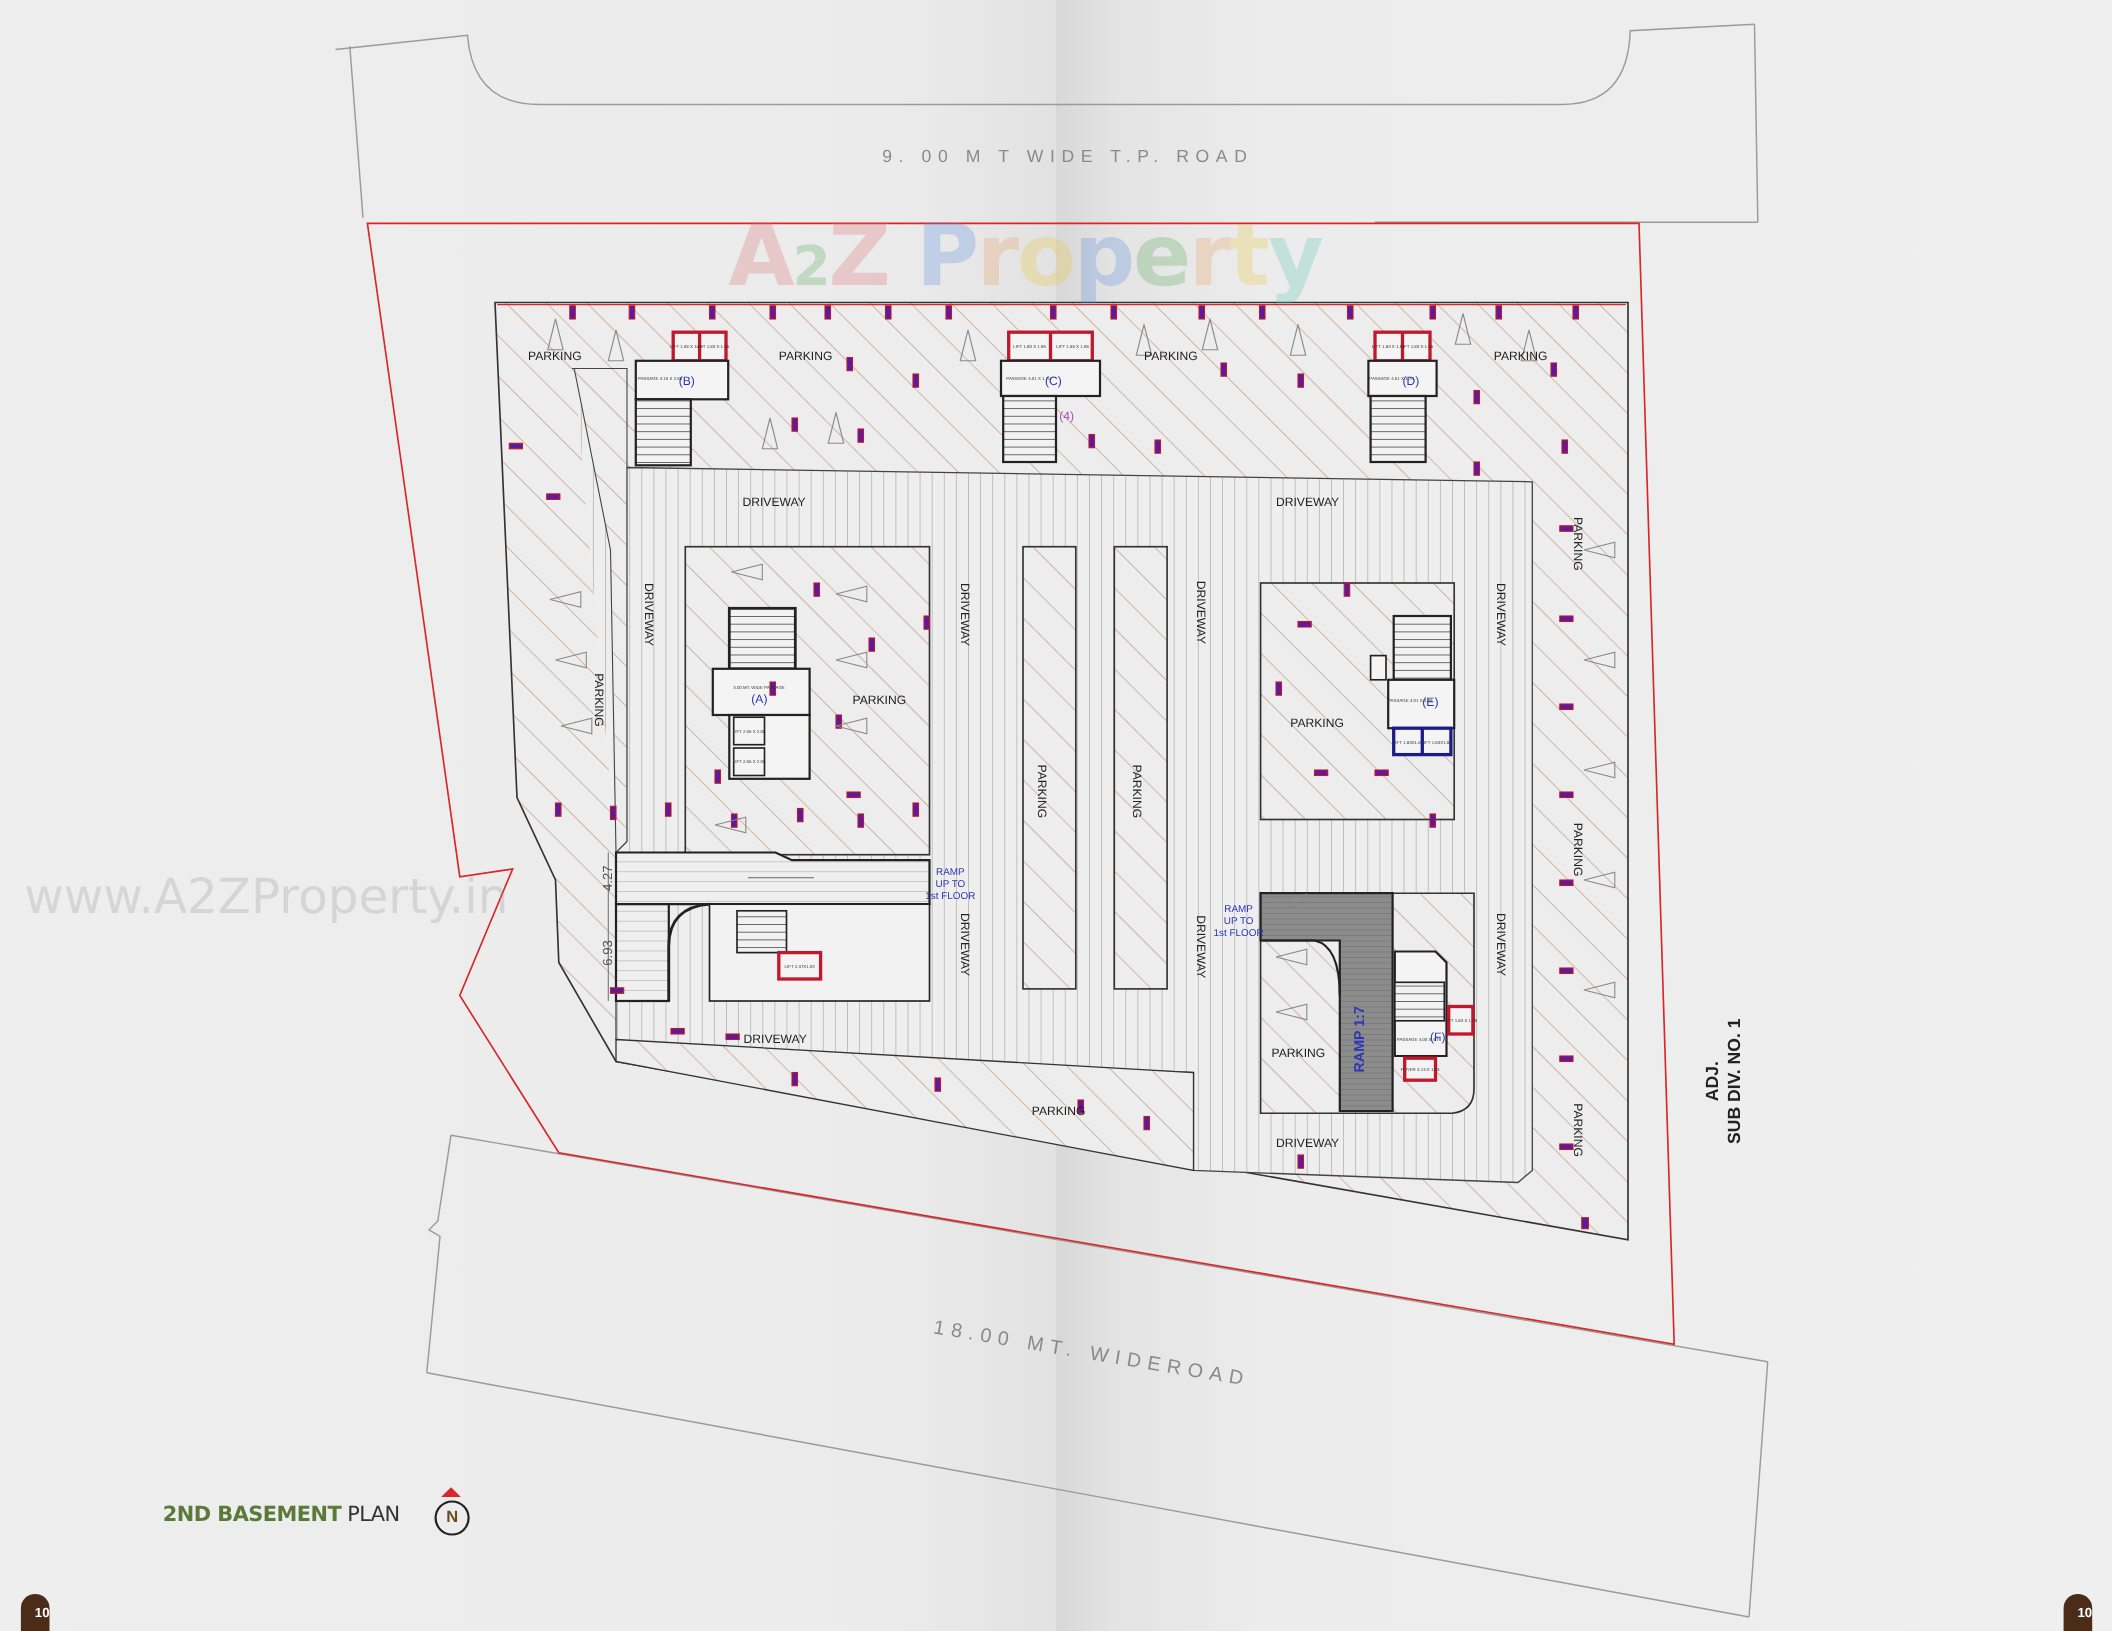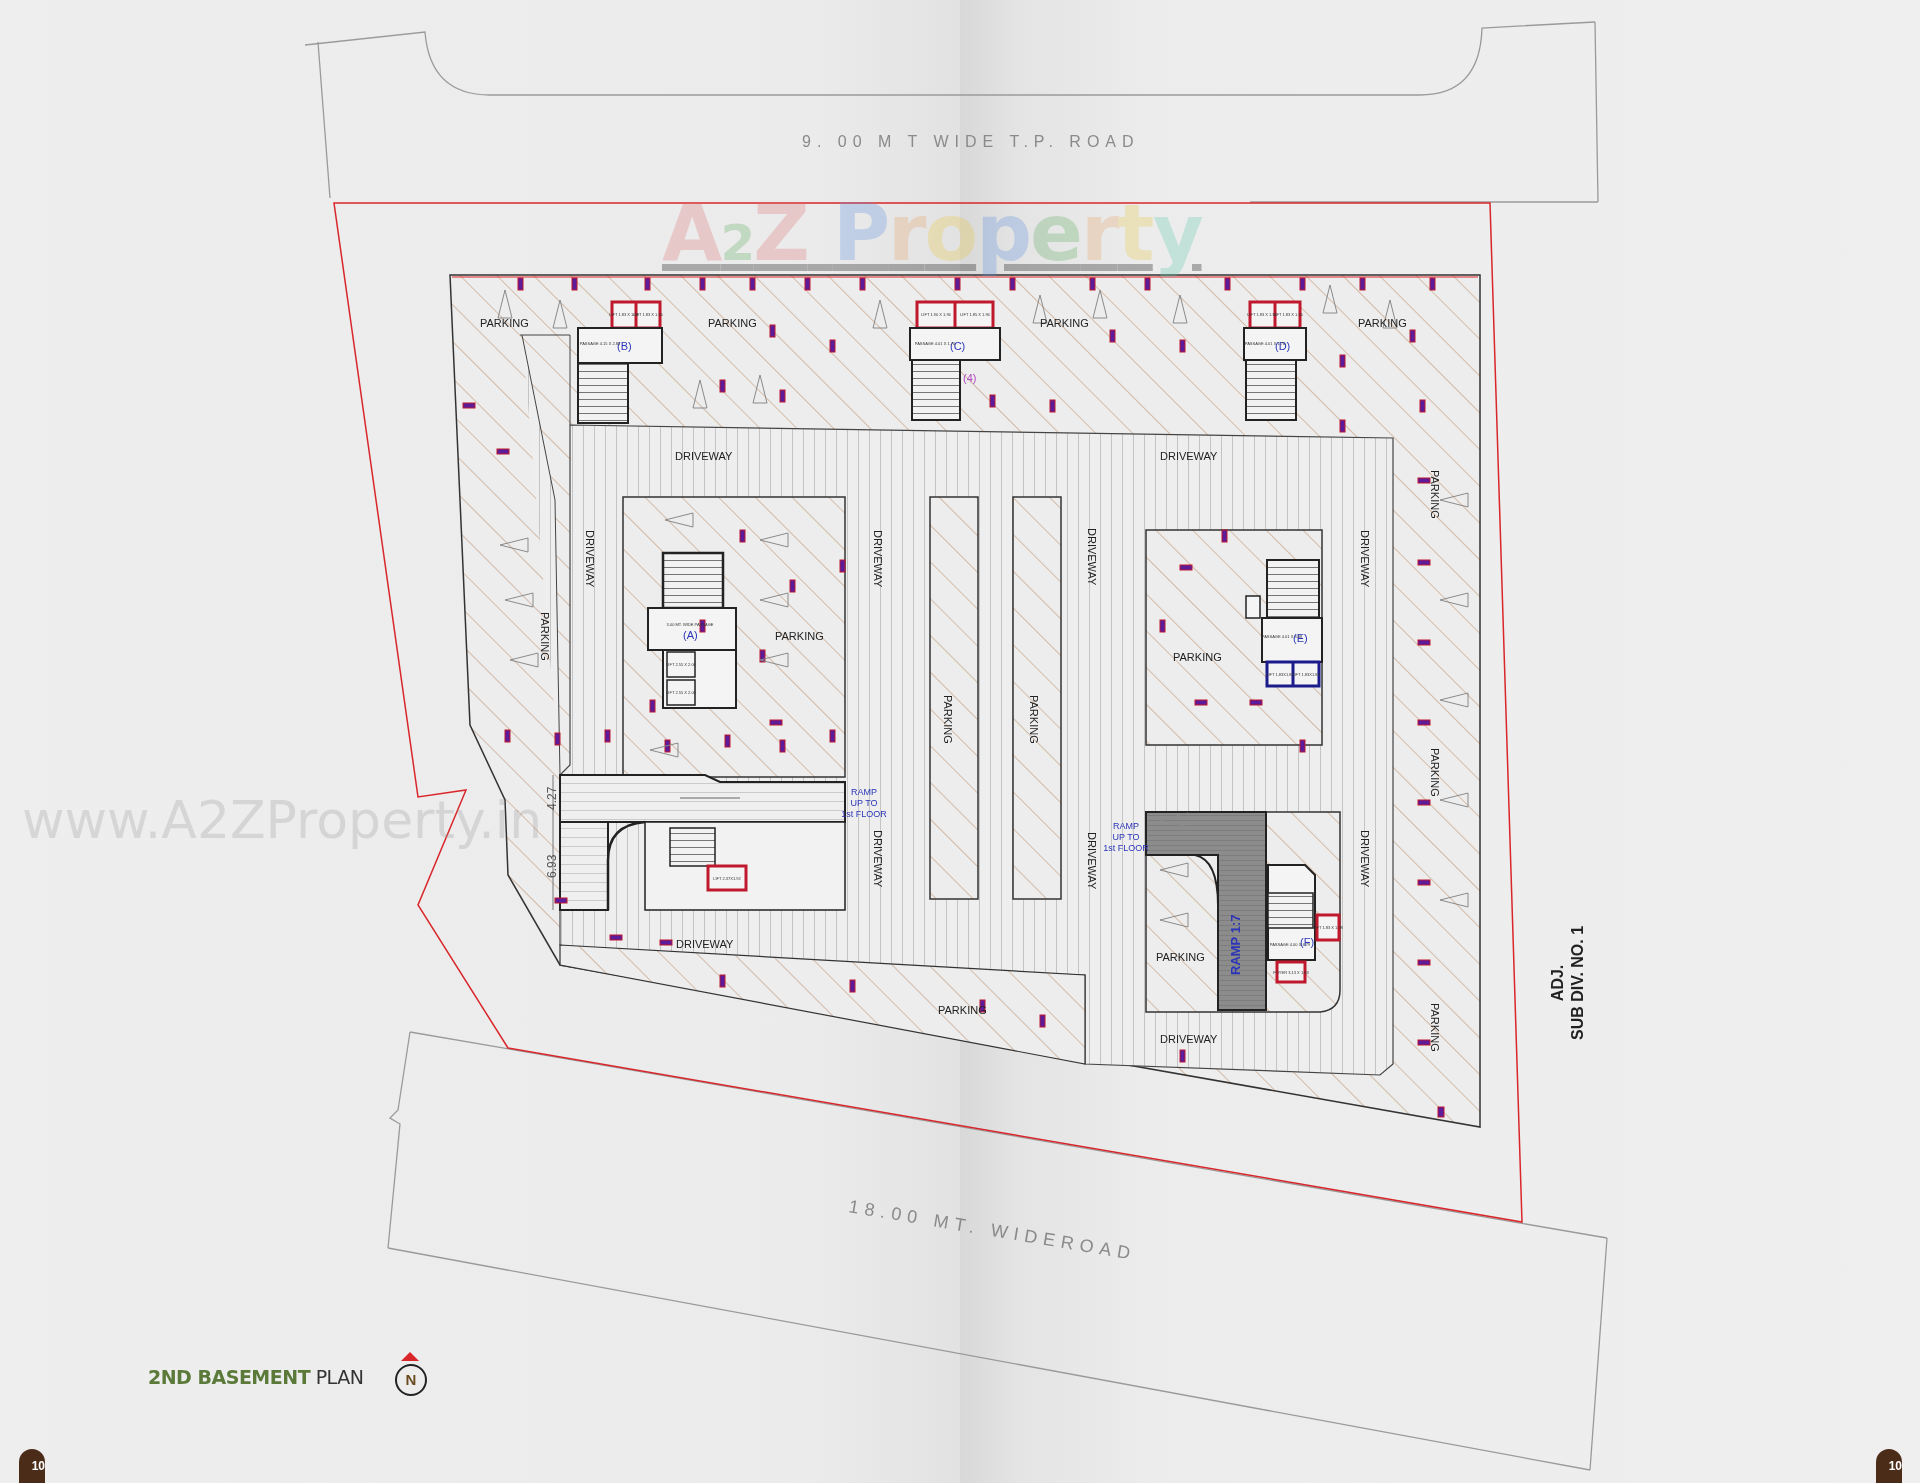--- a/index.html
+++ b/index.html
@@ -318,25 +318,25 @@
   <g fill="#555" font-size="12" font-family="Liberation Sans, sans-serif">
     <line x1="553" y1="775" x2="553" y2="910" stroke="#777" stroke-width="1"></line>
     <text transform="translate(556 810) rotate(-90)">4.27</text>
     <text transform="translate(556 878) rotate(-90)">6.93</text>
   </g>
 
   <text class="road" x="802" y="147" font-size="16">9. 00  M T    WIDE  T.P. ROAD</text>
   <text class="road" transform="translate(848 1212) rotate(9.5)" font-size="18">18.00 MT.  WIDEROAD</text>
 </svg>
 
-<div class="wm" style="left:662px;top:188px;font-size:78px;letter-spacing:-2px;text-decoration:underline;">
+<div class="wm" style="left:662px;top:188px;font-size:78px;letter-spacing:-2px;">
   <span style="color:#e07070;">A</span><span style="color:#58a858;font-size:50px;">2</span><span style="color:#e07070;">Z</span>
   <span style="color:#5a8ee0;">P</span><span style="color:#e8a060;">r</span><span style="color:#e8c840;">o</span><span style="color:#5a8ee0;">p</span><span style="color:#58a858;">e</span><span style="color:#e8a060;">r</span><span style="color:#e8c840;">t</span><span style="color:#58c8a8;">y</span>
 </div>
-<div class="wm" style="left:22px;top:790px;font-size:52px;color:#9a9a9a;font-weight:normal;">www.A2ZProperty.in</div>
+<div class="wm" style="left:22px;top:790px;font-size:44px;color:#9a9a9a;font-weight:normal;">www.A2ZProperty.in</div>
 
 <div class="adj">
   <div style="text-align:center">ADJ.</div>
   <div>SUB DIV. NO. 1</div>
 </div>
 
 <div class="title">
   <span class="green">2ND BASEMENT</span>
   <span class="dark">PLAN</span>
 </div>

